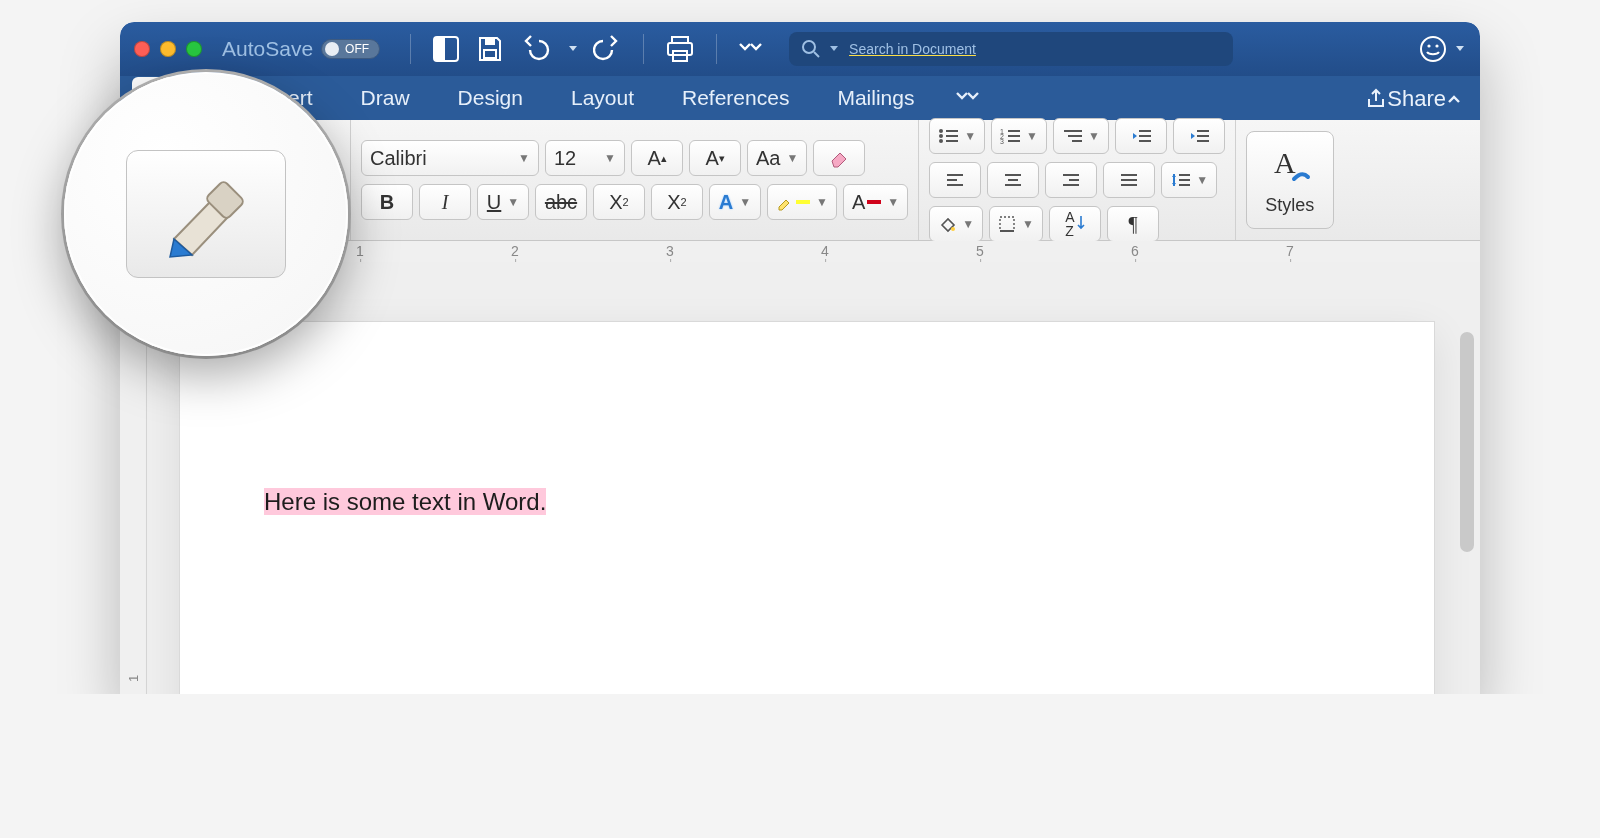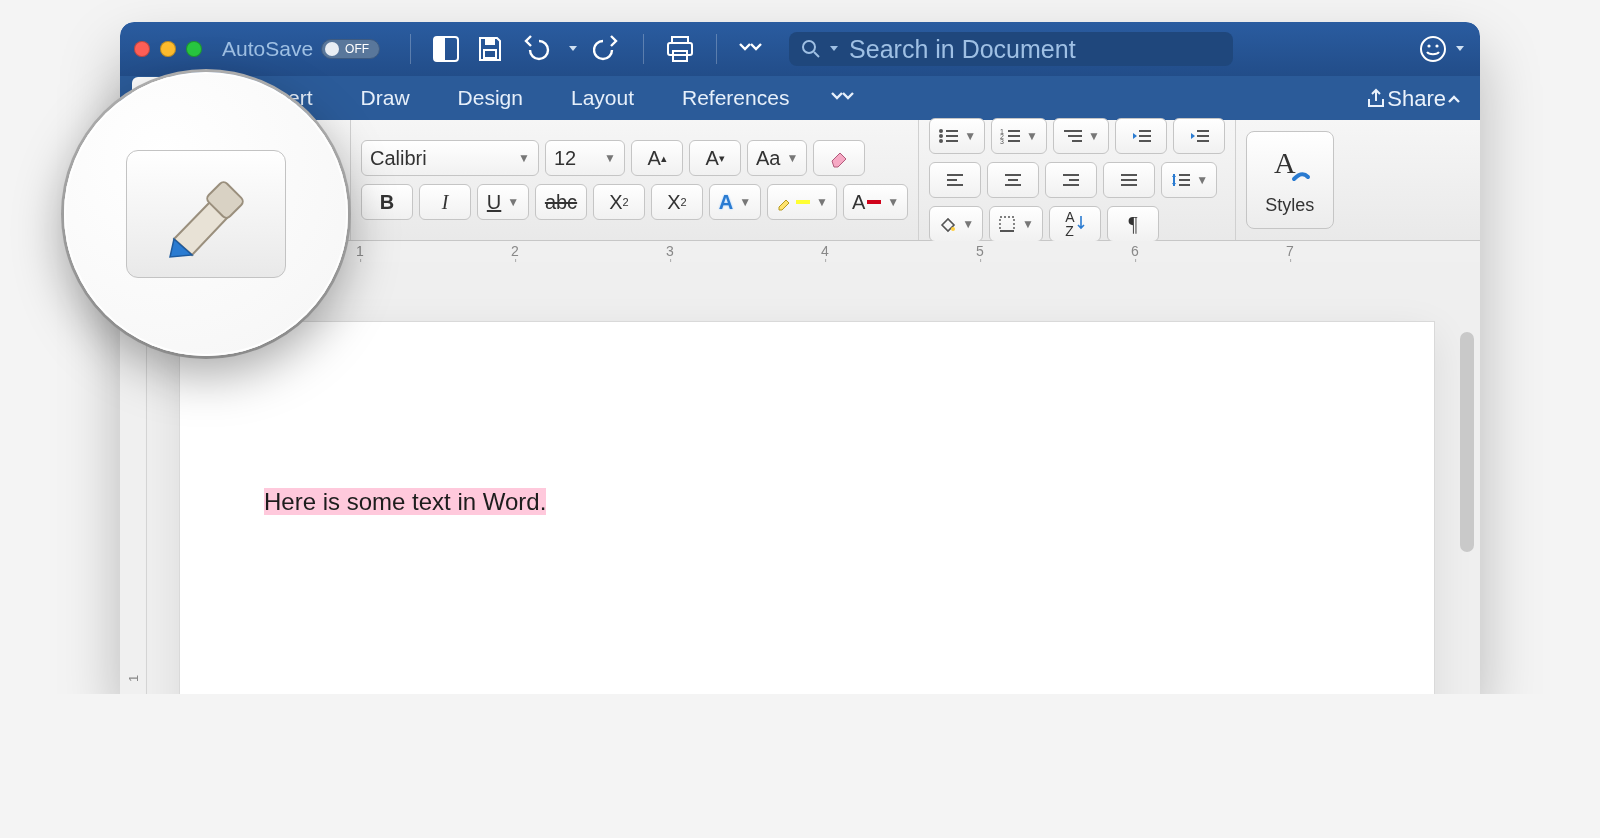--- a/index.html
+++ b/index.html
@@ -11,21 +11,21 @@
   .tl{width:16px;height:16px;border-radius:50%;margin-right:10px;box-shadow:inset 0 0 0 1px rgba(0,0,0,.25);}
   .tl.r{background:#ff5f57;} .tl.y{background:#ffbd2e;} .tl.g{background:#28c840;}
   .autosave{margin-left:10px;color:#9fc0e4;font-size:21px;display:flex;align-items:center;gap:8px;}
   .autoswitch{display:inline-flex;align-items:center;background:#59779b;border:1px solid #3d5a80;border-radius:20px;padding:2px 10px 2px 3px;font-size:12px;color:#fff;}
   .autoswitch .knob{width:14px;height:14px;border-radius:50%;background:#e9eef4;margin-right:6px;}
   .qat{display:flex;align-items:center;gap:14px;margin-left:24px;}
   .qat svg{display:block;}
   .qbtn{display:flex;align-items:center;justify-content:center;cursor:default;}
   .sep{width:1px;height:30px;background:rgba(255,255,255,.25);margin:0 6px;}
   .search{flex:1;margin:0 18px 0 26px;max-width:420px;height:34px;border-radius:8px;background:#1f477c;display:flex;align-items:center;gap:8px;padding:0 12px;color:#b8d1eb;font-size:21px;}
-  .search input{flex:1;background:transparent;border:0;outline:0;color:#f0abfc;font-size:25px;}
+  .search input{flex:1;background:transparent;border:0;outline:0;color:#fde047;font-size:14px;text-decoration:underline;}
   .search input::placeholder{color:#9fc0e4;}
   .smile{margin-left:auto;}
   
   .tabrow{height:44px;background:#2b5b99;display:flex;align-items:flex-end;color:#e6effa;font-size:21px;}
   .tab{padding:9px 24px 10px;cursor:default;}
   .tab.active{background:#fff;color:#2a5ca0;border-radius:6px 6px 0 0;margin-left:12px;}
   .tab.more{padding:9px 16px;}
   .tabspacer{flex:1;}
   .share{display:flex;align-items:center;padding:0 18px 8px 8px;color:#eaf2fc;font-size:22px;}
   
@@ -143,20 +143,21 @@
           </svg>
   </div>
 
   <div class="tabrow">
     <div class="tab active">Home</div>
     <div class="tab">Insert</div>
     <div class="tab">Draw</div>
     <div class="tab">Design</div>
     <div class="tab">Layout</div>
     <div class="tab">References</div>
+    <div class="tab">Mailings</div>
     <div class="tab more">
       <svg width="26" height="16">
               <path d="M3 3l5 5 5-5" fill="none" stroke="#e6effa" stroke-width="2.4"></path>
               <path d="M14 3l5 5 5-5" fill="none" stroke="#e6effa" stroke-width="2.4"></path>
             </svg>
     </div>
     <div class="tabspacer"></div>
     <div class="share">
       <svg width="22" height="22" viewBox="0 0 22 22">
               <path d="M4 11v7h14v-7" fill="none" stroke="#eaf2fc" stroke-width="2"></path>

